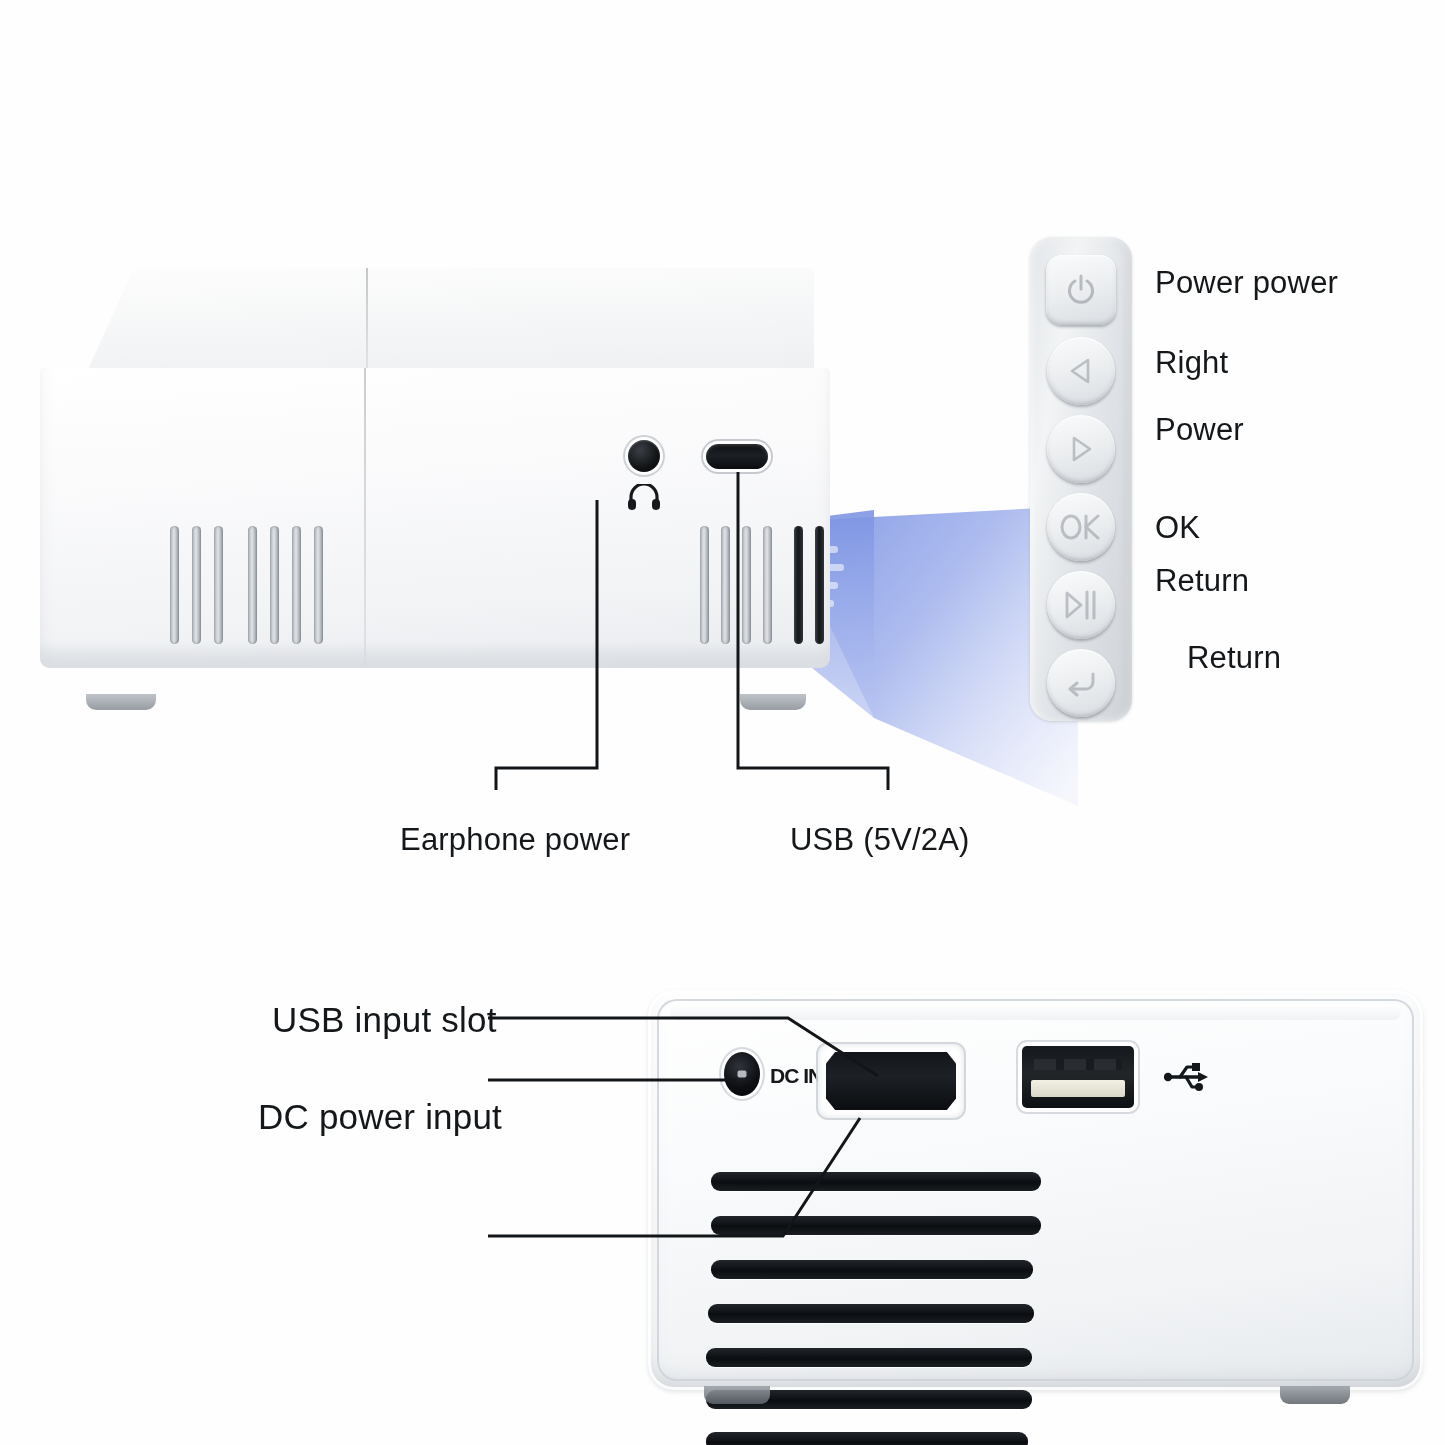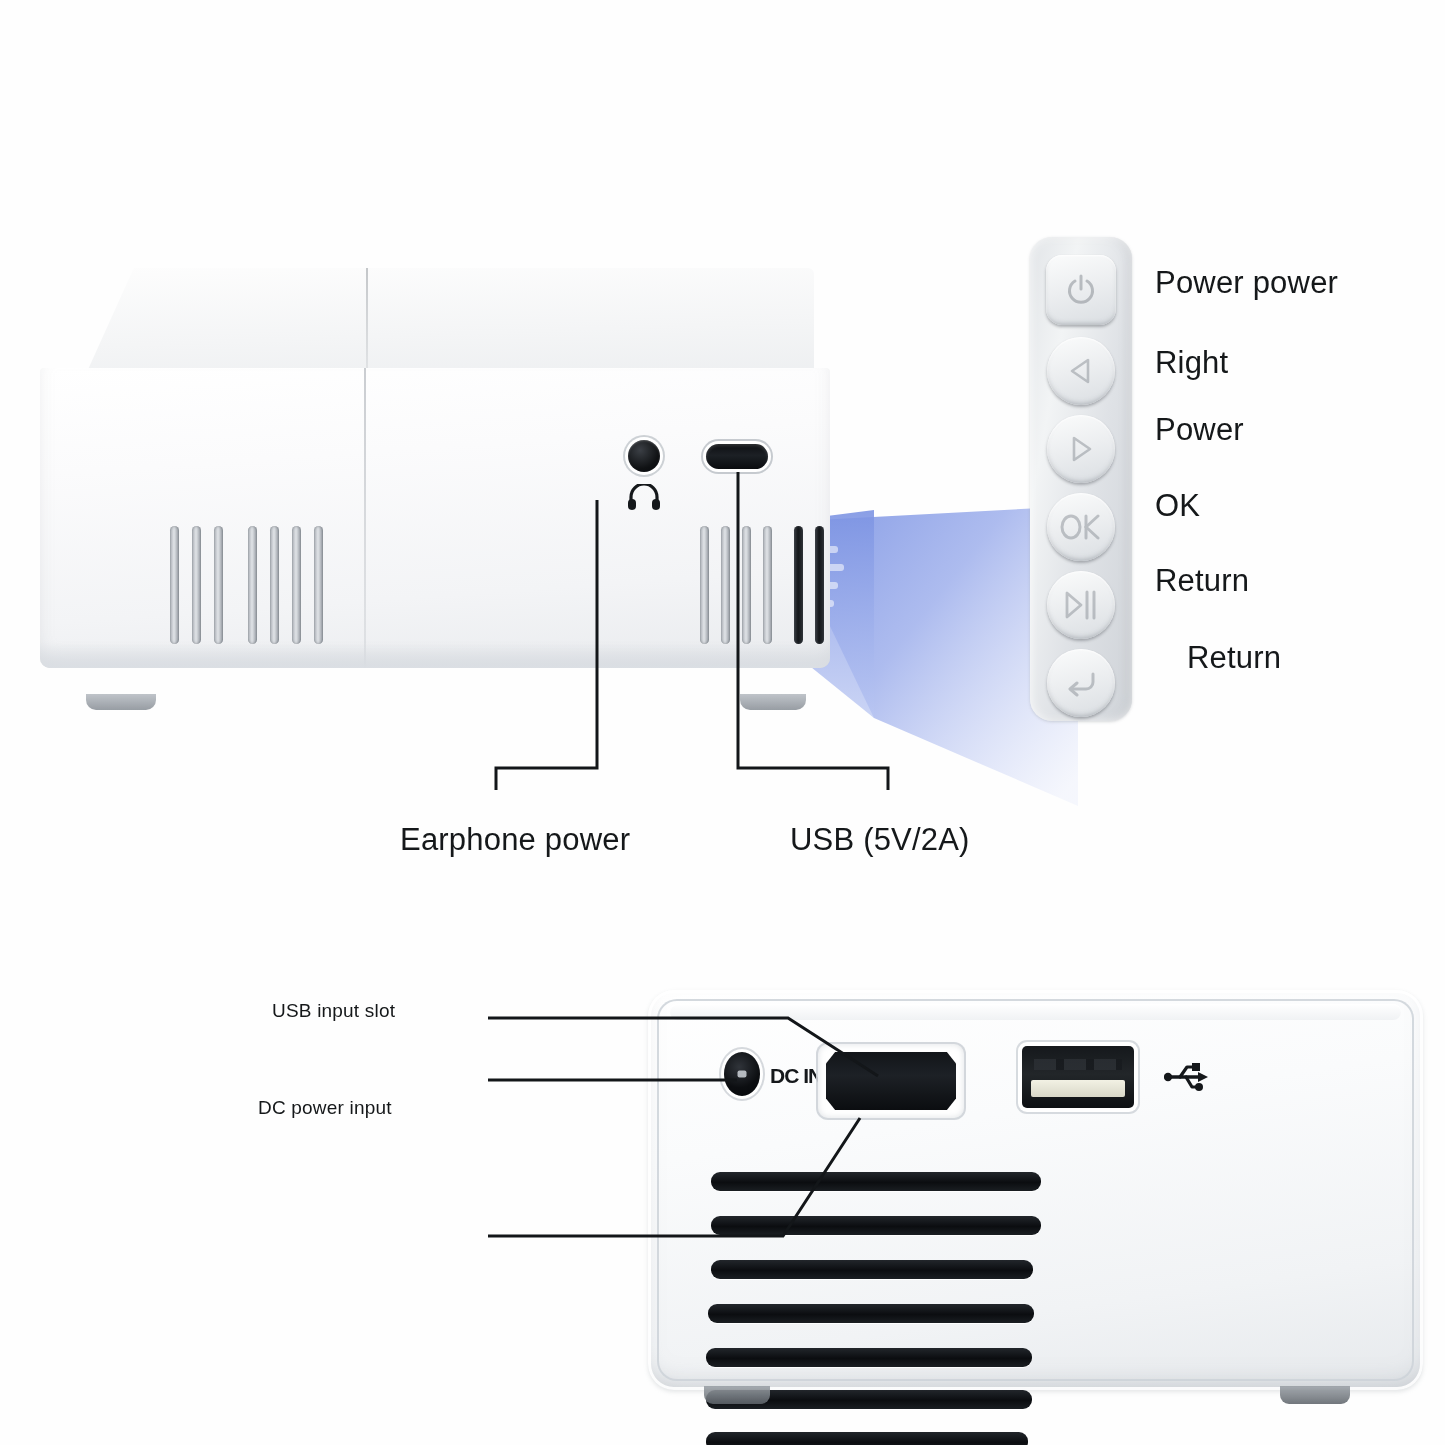--- a/index.html
+++ b/index.html
@@ -9,21 +9,21 @@
     background:#fefefe;
   }
   .stage{position:absolute;inset:0;}
 
   
   .abs{position:absolute;}
   .label{
     font-size:31px;color:#15181a;letter-spacing:.2px;white-space:nowrap;
     font-family:"Liberation Sans",sans-serif;
   }
-  .label.sm{font-size:19px;}
+  .label.sm{font-size:35px;}
 
   
   #top-unit{left:40px;top:268px;width:810px;height:430px;}
 
   
   .topface{
     position:absolute;left:14px;top:0;width:760px;height:118px;
     background:linear-gradient(178deg,#fdfdfd 0%,#f4f5f6 55%,#eceef0 100%);
     clip-path:polygon(3.5% 100%, 10.5% 0%, 100% 0%, 100% 92%);
     border-radius:6px;
@@ -304,21 +304,21 @@
       <svg class="glyph" width="36" height="30" viewBox="0 0 36 30">
         <path d="M30 6 L30 14 A7 7 0 0 1 23 21 L8 21" stroke="#868c93" stroke-width="3" fill="none" stroke-linecap="round" stroke-linejoin="round"></path>
         <polyline points="14,15 7,21 14,27" stroke="#868c93" stroke-width="3" fill="none" stroke-linecap="round" stroke-linejoin="round"></polyline>
       </svg>
     </div>
   </div>
 
   <div class="abs label" style="left:1155px;top:265px;">Power power</div>
   <div class="abs label" style="left:1155px;top:345px;">Right</div>
   <div class="abs label" style="left:1155px;top:412px;">Power</div>
-  <div class="abs label" style="left:1155px;top:488px;">OK</div>
+  <div class="abs label" style="left:1155px;top:510px;">OK</div>
   <div class="abs label" style="left:1155px;top:563px;">Return</div>
   <div class="abs label" style="left:1155px;top:640px;margin-left:32px;">Return</div>
 
   <div class="abs" id="bot-unit">
     <div class="bot-shell"></div>
     <div class="bot-bezel"></div>
     <div class="bot-top-rail"></div>
 
     <div class="dcjack" style="left:76px;top:62px;"></div>
     <div class="dc-txt" style="left:122px;top:74px;">DC IN</div>

